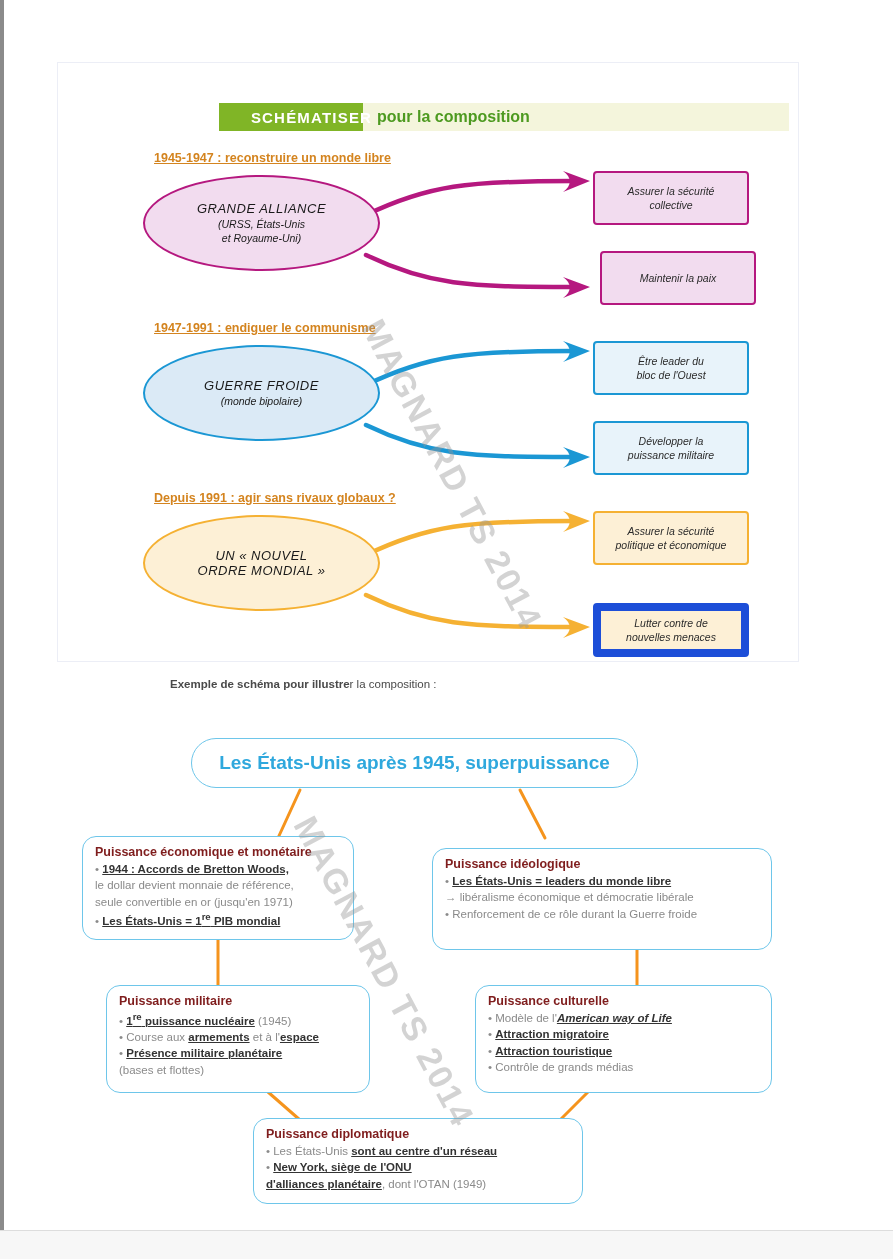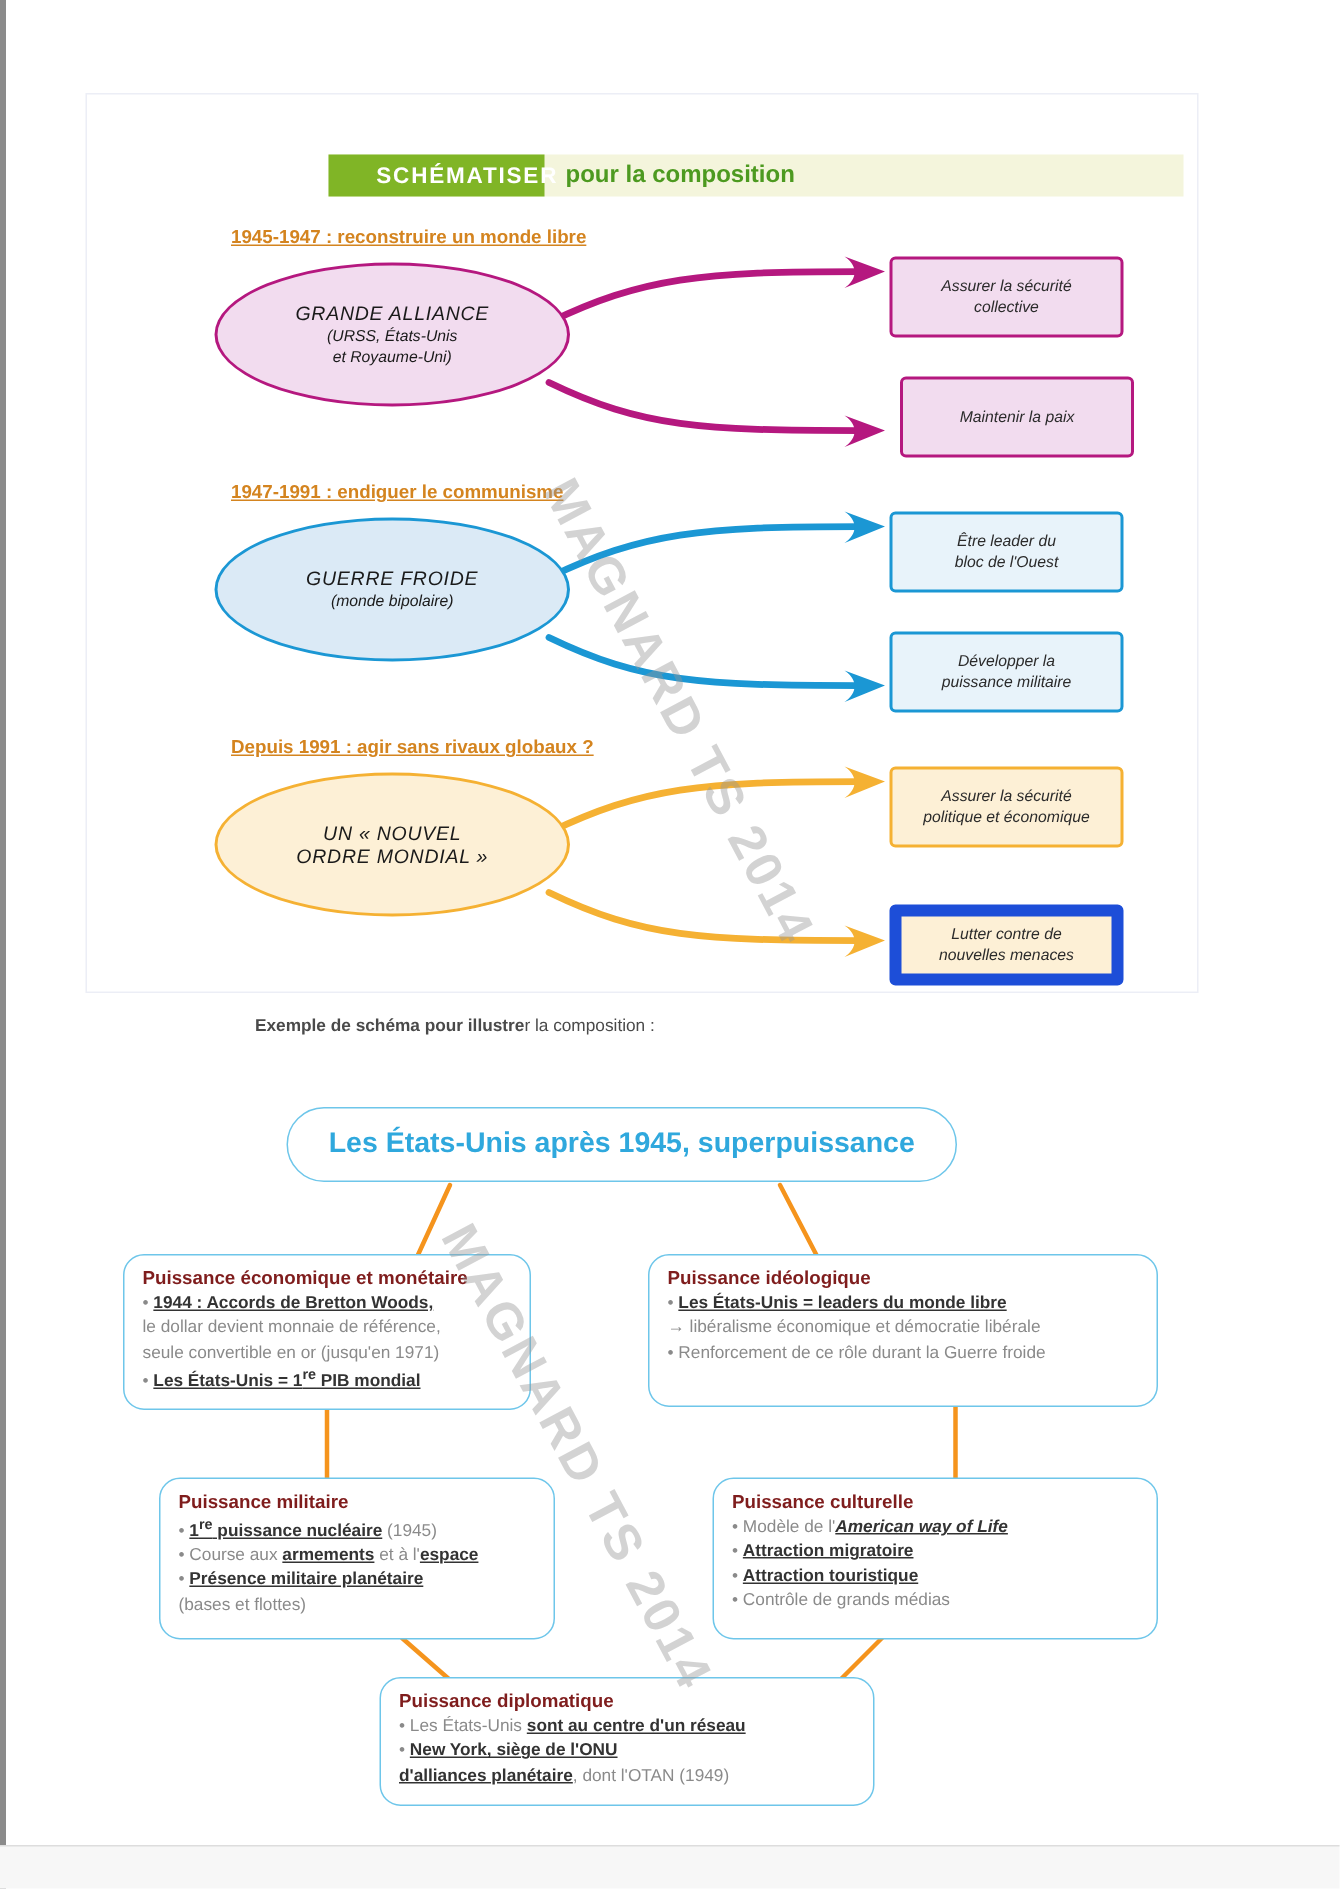--- a/index.html
+++ b/index.html
@@ -155,21 +155,21 @@
   </div>
 
   <div class="nodebox" style="left:82px;top:136px;width:272px;height:104px;">
     <div class="head">Puissance économique et monétaire</div>
     <div class="li">• <b>1944 : Accords de Bretton Woods,</b></div>
     <div class="li">le dollar devient monnaie de référence,</div>
     <div class="li">seule convertible en or (jusqu'en 1971)</div>
     <div class="li">• <b>Les États-Unis = 1<sup>re</sup> PIB mondial</b></div>
   </div>
 
-  <div class="nodebox" style="left:432px;top:136px;width:340px;height:102px;">
+  <div class="nodebox" style="left:432px;top:148px;width:340px;height:102px;">
     <div class="head">Puissance idéologique</div>
     <div class="li">• <b>Les États-Unis = leaders du monde libre</b></div>
     <div class="li">→ libéralisme économique et démocratie libérale</div>
     <div class="li">• Renforcement de ce rôle durant la Guerre froide</div>
   </div>
 
   <div class="nodebox" style="left:106px;top:285px;width:264px;height:108px;">
     <div class="head">Puissance militaire</div>
     <div class="li">• <b>1<sup>re</sup> puissance nucléaire</b> (1945)</div>
     <div class="li">• Course aux <b>armements</b> et à l'<b>espace</b></div>

